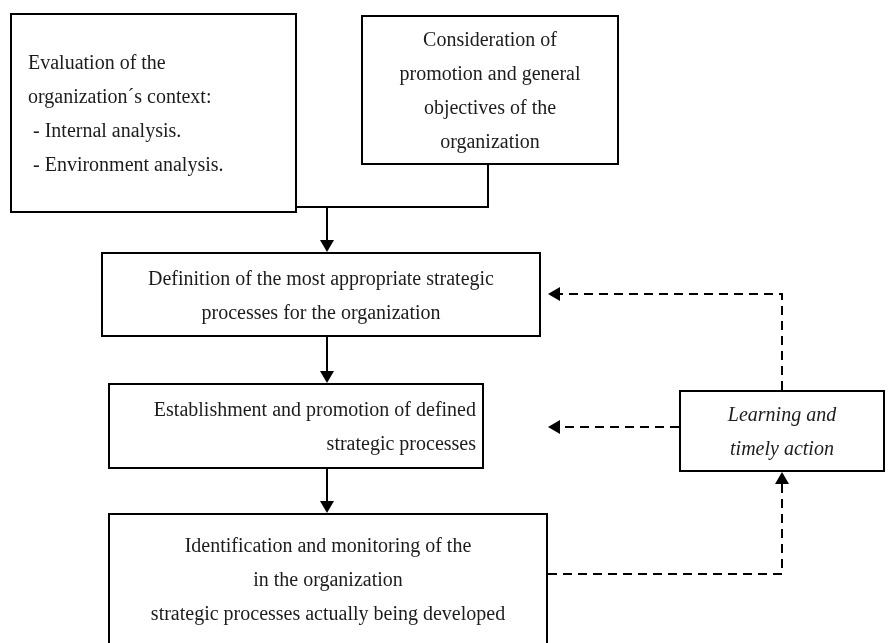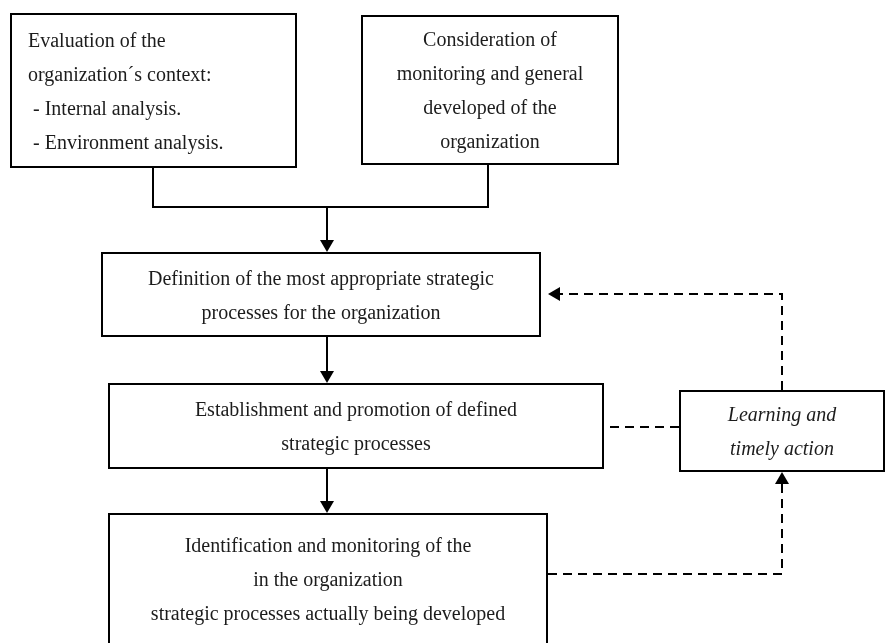--- a/index.html
+++ b/index.html
@@ -47,24 +47,24 @@
     flex-direction: column;
     justify-content: center;
     font-size: 20px;
     line-height: 34px;
   }
   .node.centered { text-align: center; padding: 0 6px; }
   .node.left-aligned { text-align: left; padding-left: 16px; padding-right: 6px; }
   .node .line { white-space: nowrap; }
   .node .line.bullet { padding-left: 5px; }
 
-  #node-context        { left: 10px;  top: 13px;  width: 287px; height: 155px; }
+  #node-context        { left: 10px;  top: 13px;  width: 287px; height: 200px; }
   #node-strategies     { left: 361px; top: 15px;  width: 258px; height: 150px; }
   #node-definition     { left: 101px; top: 252px; width: 440px; height: 85px;  }
-  #node-establishment  { left: 108px; top: 383px; width: 496px; height: 86px;  }
+  #node-establishment  { left: 108px; top: 383px; width: 376px; height: 86px; text-align: right;  }
   #node-identification { left: 108px; top: 513px; width: 440px; height: 132px; }
   #node-learning       { left: 679px; top: 390px; width: 206px; height: 82px; font-style: italic;  }
 </style>
 </head>
 <body>
 
 <div class="canvas">
 
   <svg class="connectors" viewBox="0 0 896 643" xmlns="http://www.w3.org/2000/svg">
 
@@ -102,22 +102,22 @@
 
   <div class="node left-aligned" id="node-context">
     <div class="line">Evaluation of the</div>
     <div class="line">organization´s context:</div>
     <div class="line bullet">- Internal analysis.</div>
     <div class="line bullet">- Environment analysis.</div>
   </div>
 
   <div class="node centered" id="node-strategies">
     <div class="line">Consideration of</div>
-    <div class="line">monitoring and general</div>
-    <div class="line">developed of the</div>
+    <div class="line">promotion and general</div>
+    <div class="line">objectives of the</div>
     <div class="line">organization</div>
   </div>
 
   <div class="node centered" id="node-definition">
     <div class="line">Definition of the most appropriate strategic</div>
     <div class="line">processes for the organization</div>
   </div>
 
   <div class="node centered" id="node-establishment">
     <div class="line">Establishment and promotion of defined</div>

